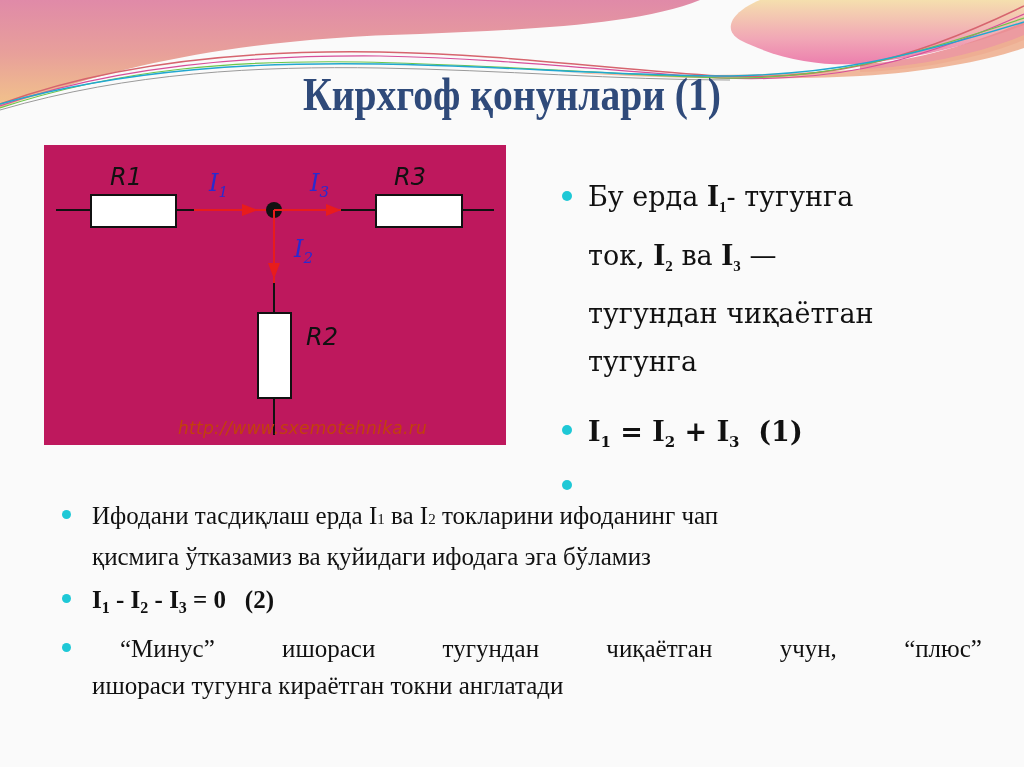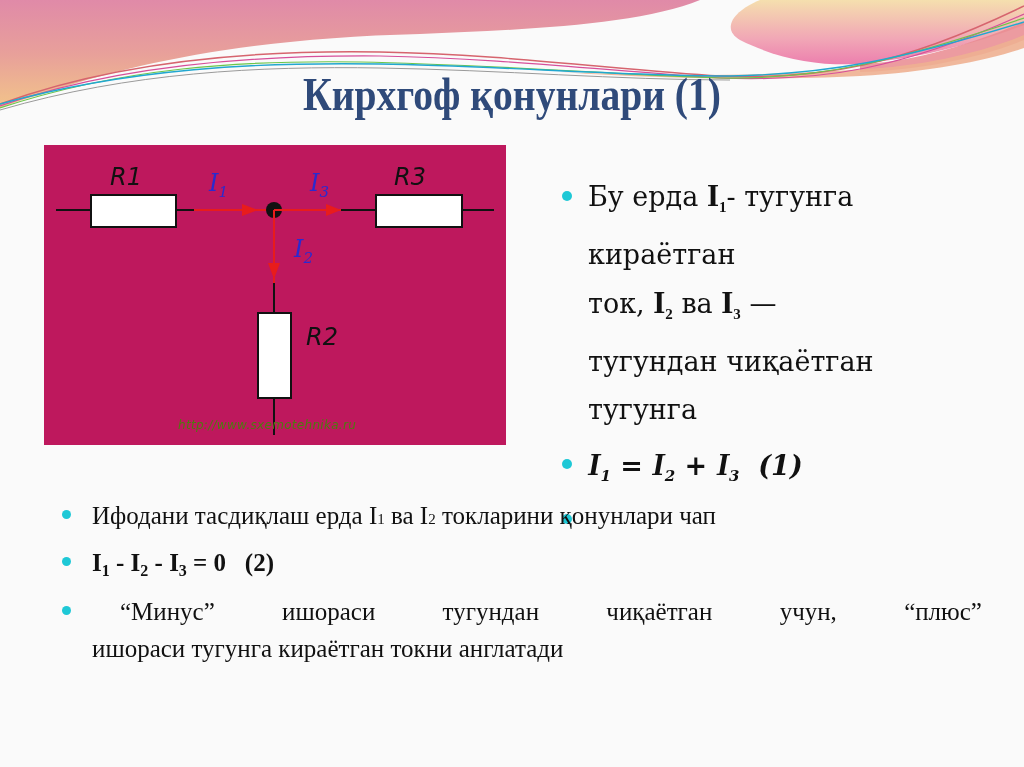--- a/index.html
+++ b/index.html
@@ -14,35 +14,35 @@
       position: absolute; left: 0; width: 1024px; top: 68px; text-align: center;
       font-family: "Liberation Serif", serif; font-weight: bold;
       font-size: 46px; color: #2f4a7a; letter-spacing: 0px;
       transform: scaleX(0.86); transform-origin: center;
     }
     .circuit { position: absolute; left: 44px; top: 145px; width: 462px; height: 300px; background: #be185d; }
     .circuit svg { width: 100%; height: 100%; }
     .watermark {
       position: absolute; left: 178px; top: 418px;
       font-family: "DejaVu Sans", sans-serif; font-style: italic;
-      font-size: 12px; color: #4d7c0f; letter-spacing: 0.3px;
+      font-size: 17px; color: #c2410c; letter-spacing: 0.3px;
     }
     .bullet-dot {
       display: inline-block; width: 10px; height: 10px; border-radius: 50%;
       background: #1ec8d6; position: absolute;
     }
     .right-list { position: absolute; left: 560px; top: 172px; width: 420px; }
     .right-item {
       position: relative; padding-left: 28px;
       font-family: "DejaVu Serif", serif; font-size: 27px; line-height: 48px; color: #111;
     }
     .right-item .bullet-dot { left: 2px; top: 19px; }
     .right-item b { font-family: "Liberation Serif", serif; font-size: 31px; }
     .right-item sub { font-size: 15px; vertical-align: -6px; font-weight: bold; }
-    .eq1 { margin-top: 6px; font-weight: bold; font-style: italic; }
+    .eq1 { margin-top: 20px; font-weight: bold; }
     .eq1 span.v { font-family: "Liberation Serif", serif; font-size: 32px; }
     .empty-item { height: 30px; }
     .empty-item .bullet-dot { top: 14px; }
 
     .bottom-list { position: absolute; left: 62px; top: 497px; width: 920px; }
     .bottom-item {
       position: relative; padding-left: 30px;
       font-family: "Liberation Serif", serif; font-size: 25px; line-height: 37px; color: #111;
       transform-origin: left;
     }
@@ -118,42 +118,42 @@
     </svg>
   </div>
   <div class="watermark">http://www.sxemotehnika.ru</div>
 
   <div class="right-list">
     <div class="right-item">
       <span class="bullet-dot"></span>
       <div>
         <span>Бу ерда </span><b><span>I</span><sub>1</sub></b><span>- тугунга</span>
       </div>
-      <div>кираётган</div>
       <div>
         <span>ток,  </span><b><span>I</span><sub>2</sub></b><span> ва </span><b><span>I</span><sub>3</sub></b><span> —</span>
       </div>
       <div>тугундан чиқаётган</div>
       <div>тугунга</div>
     </div>
     <div class="right-item eq1">
       <span class="bullet-dot"></span>
       <span class="v">I</span><sub>1</sub><span> = </span><span class="v">I</span><sub>2</sub><span> + </span><span class="v">I</span><sub>3</sub><span style="white-space:pre">  (1)</span>
     </div>
     <div class="right-item empty-item">
       <span class="bullet-dot"></span>
     </div>
   </div>
 
   <div class="bottom-list">
     <div class="bottom-item">
       <span class="bullet-dot"></span>
       <div>
-        <span>Ифодани тасдиқлаш ерда I</span><span class="mini-sub">1</span><span> ва I</span><span class="mini-sub">2</span><span> токларини қонунлари чап</span>
+        <span>Ифодани тасдиқлаш ерда I</span><span class="mini-sub">1</span><span> ва I</span><span class="mini-sub">2</span><span> токларини ифоданинг чап</span>
       </div>
+      <div>қисмига ўтказамиз ва қуйидаги ифодага эга бўламиз</div>
     </div>
     <div class="bottom-item eq2">
       <span class="bullet-dot"></span>
       <span>I</span><sub>1</sub><span style="white-space:pre"> - </span><span>I</span><sub>2</sub><span style="white-space:pre"> - </span><span>I</span><sub>3</sub><span style="white-space:pre"> = 0   (2)</span>
     </div>
     <div class="bottom-item just">
       <span class="bullet-dot"></span>
       <div class="first-line">
         <span>“Минус”</span>
         <span>ишораси</span>

